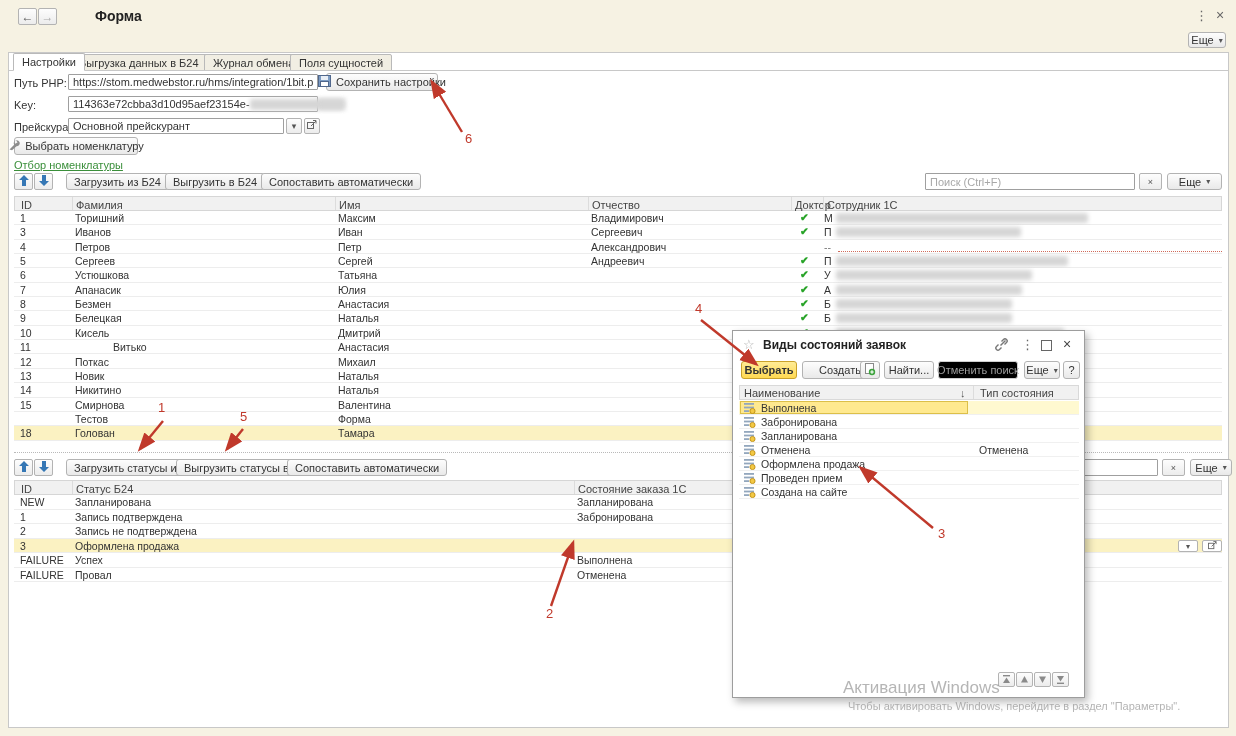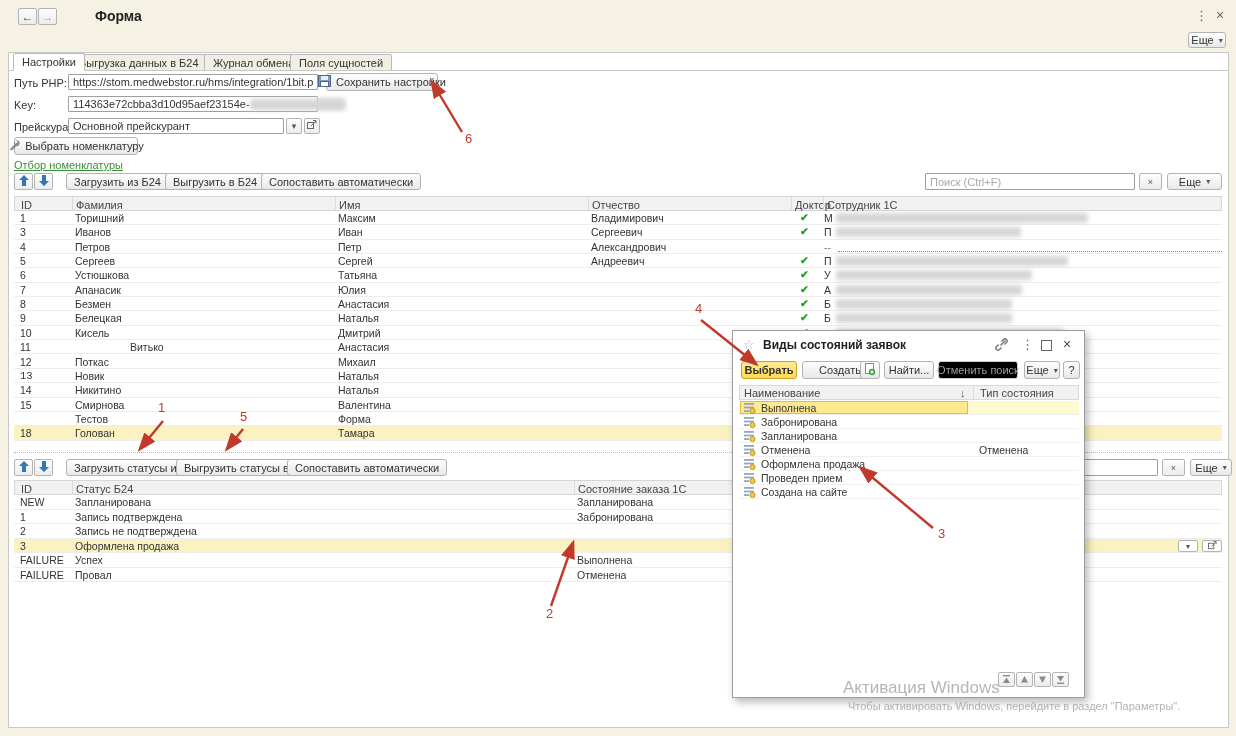--- a/index.html
+++ b/index.html
@@ -249,32 +249,32 @@
       <span style="left: 6px;">10</span>
       <span style="left: 61px; width: 255px;">Кисель</span>
       <span style="left: 324px; width: 245px;">Дмитрий</span>
       <span style="left: 577px; width: 195px;"></span>
       <span class="check" style="left: 786px; top: 0px;">✔</span>
       <span style="left: 810px;"></span>
       <div class="blurbox" style="left: 822px; width: 228px;"></div>
     </div>
     <div class="trow" style="left: 14px; top: 340.15px; width: 1208px; height: 14.35px;">
       <span style="left: 6px;">11</span>
-      <span style="left: 72px; width: 255px; padding-left: 44px;">Витько</span>
+      <span style="left: 55px; width: 255px; padding-left: 44px;">Витько</span>
       <span style="left: 324px; width: 245px;">Анастасия</span>
       <span style="left: 577px; width: 195px;"></span>
     </div>
     <div class="trow" style="left: 14px; top: 354.5px; width: 1208px; height: 14.35px;">
       <span style="left: 6px;">12</span>
       <span style="left: 61px; width: 255px;">Поткас</span>
       <span style="left: 324px; width: 245px;">Михаил</span>
       <span style="left: 577px; width: 195px;"></span>
     </div>
     <div class="trow" style="left: 14px; top: 368.85px; width: 1208px; height: 14.35px;">
-      <span style="left: 6px; font-family: Liberation Mono, monospace;">13</span>
+      <span style="left: 6px;">13</span>
       <span style="left: 61px; width: 255px;">Новик</span>
       <span style="left: 324px; width: 245px;">Наталья</span>
       <span style="left: 577px; width: 195px;"></span>
     </div>
     <div class="trow" style="left: 14px; top: 383.2px; width: 1208px; height: 14.35px;">
       <span style="left: 6px;">14</span>
       <span style="left: 61px; width: 255px;">Никитино</span>
       <span style="left: 324px; width: 245px;">Наталья</span>
       <span style="left: 577px; width: 195px;"></span>
     </div>

